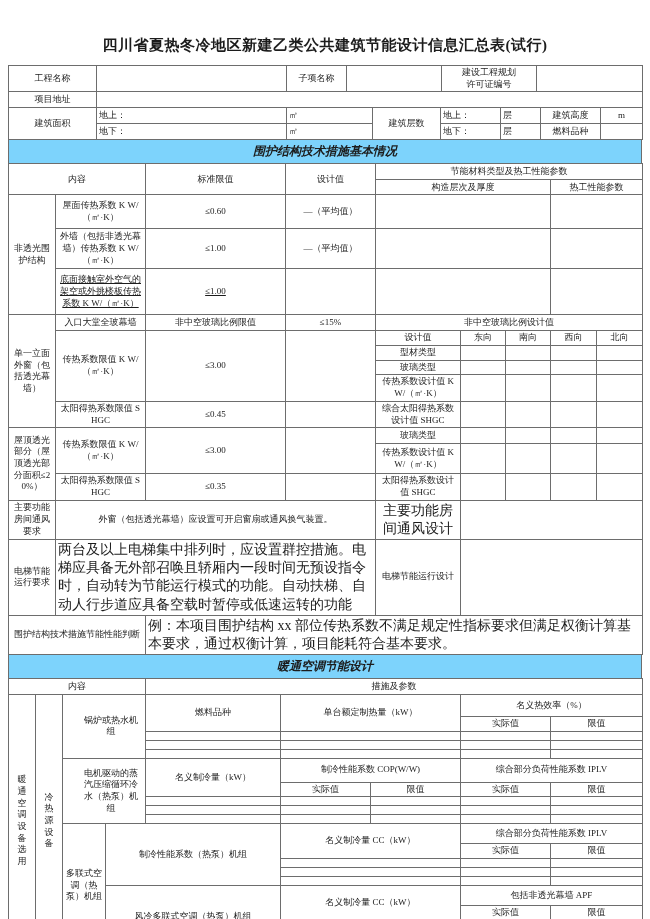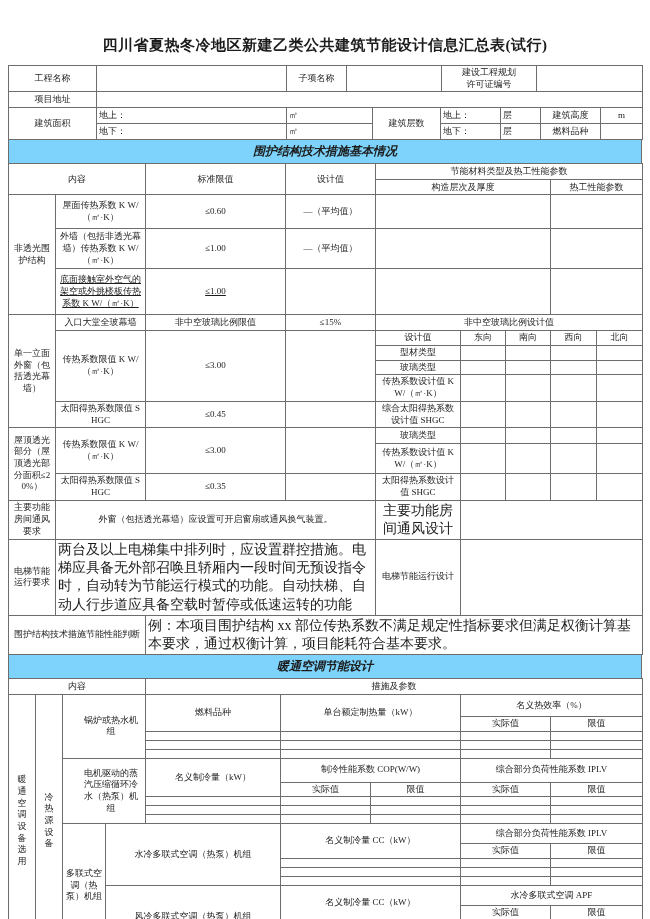--- a/index.html
+++ b/index.html
@@ -317,21 +317,21 @@
     <tr class="h9">
           <td></td>
           <td></td>
           <td></td>
           <td></td>
           <td></td>
         </tr>
 
     <tr class="h20">
       <td rowspan="10">多联式空调（热泵）机组</td>
-      <td colspan="2" rowspan="5">水冷多联式空调（热泵）机组</td>
+      <td colspan="2" rowspan="5">制冷性能系数（热泵）机组</td>
       <td colspan="2" rowspan="2">名义制冷量 CC（kW）</td>
       <td colspan="2">综合部分负荷性能系数 IPLV</td>
     </tr>
     <tr class="h13">
       <td>实际值</td>
       <td>限值</td>
     </tr>
     <tr class="h9">
           <td colspan="2"></td>
           <td></td>
@@ -344,21 +344,21 @@
         </tr>
     <tr class="h9">
           <td colspan="2"></td>
           <td></td>
           <td></td>
         </tr>
 
     <tr class="h20">
       <td colspan="2" rowspan="5">风冷多联式空调（热泵）机组</td>
       <td colspan="2" rowspan="2">名义制冷量 CC（kW）</td>
-      <td colspan="2">水冷多联式空调 APF</td>
+      <td colspan="2">包括非透光幕墙 APF</td>
     </tr>
     <tr class="h13">
       <td>实际值</td>
       <td>限值</td>
     </tr>
     <tr class="h9">
           <td colspan="2"></td>
           <td></td>
           <td></td>
         </tr>

